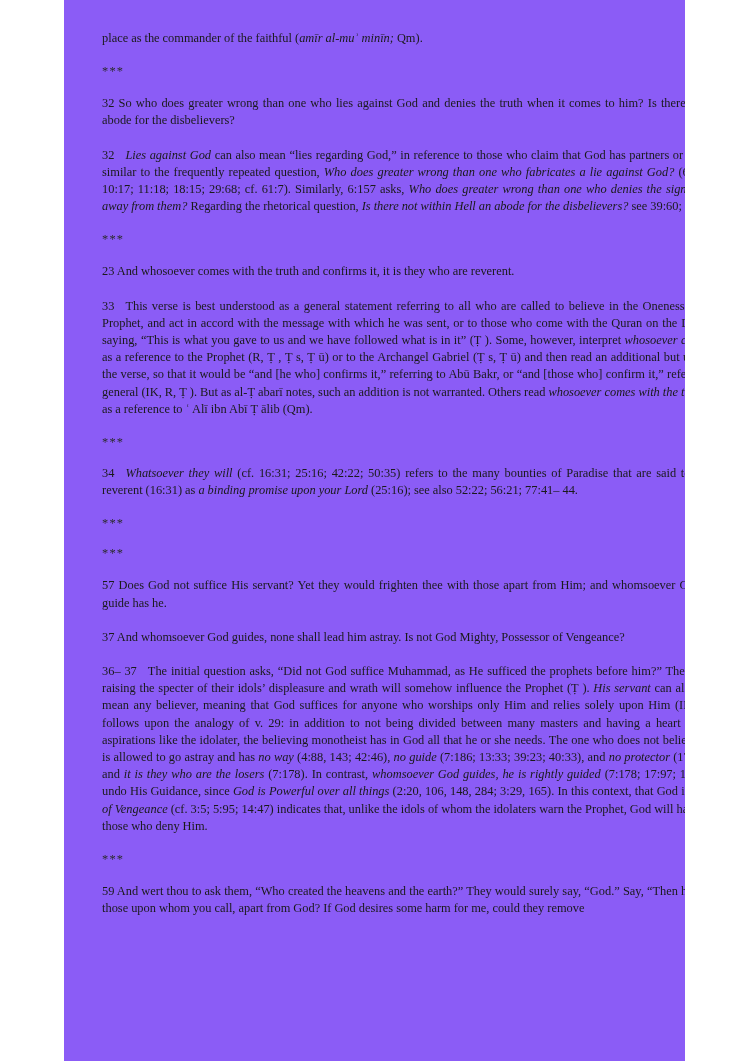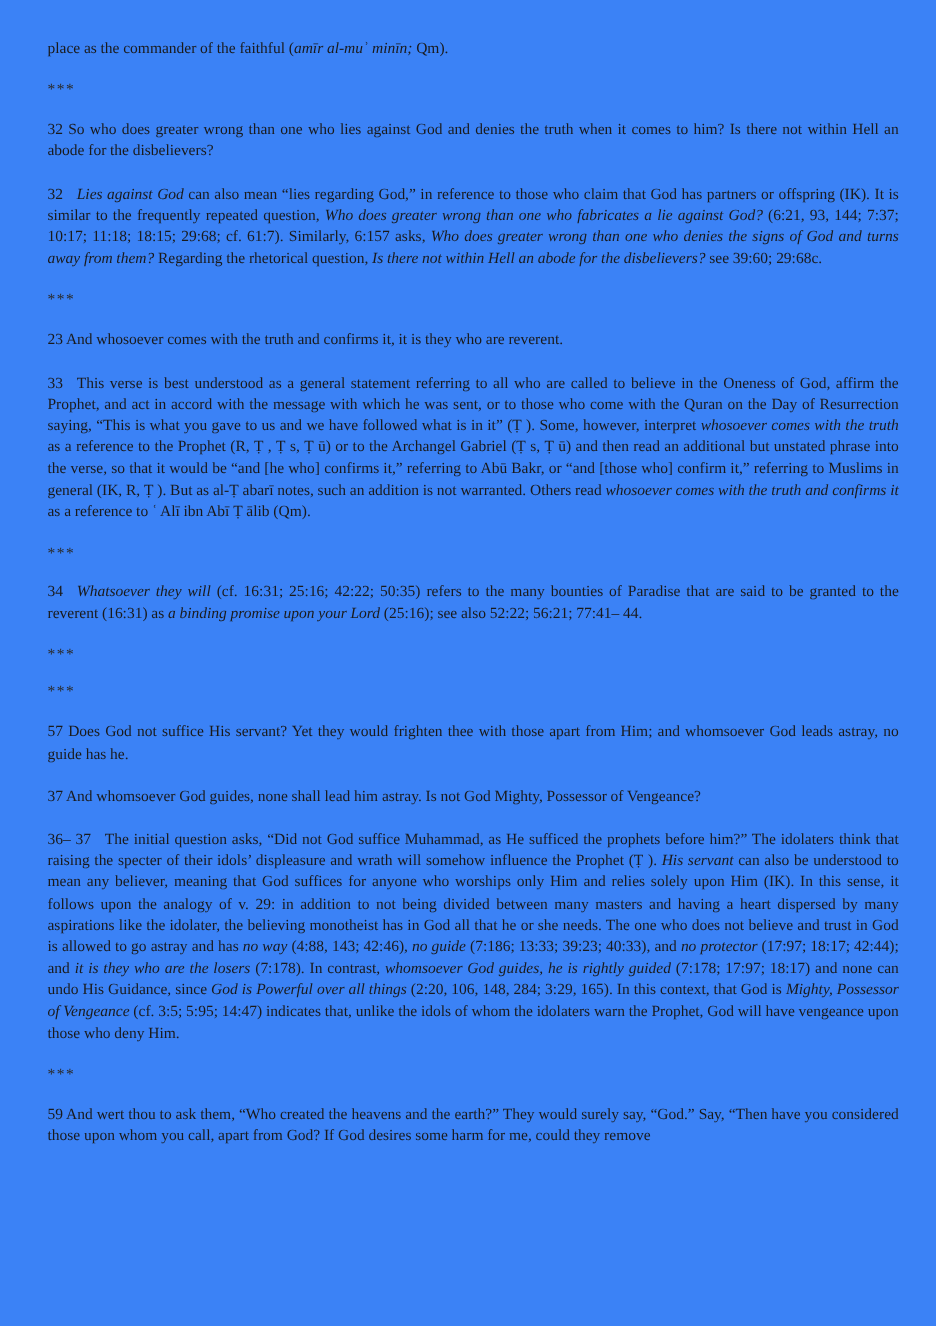--- a/index.html
+++ b/index.html
@@ -7,24 +7,24 @@
     margin: 0;
     padding: 0;
     background: #ffffff;
   }
   body {
     font-family: "Liberation Serif", "DejaVu Serif", serif;
     color: #1a1a1a;
   }
   .page {
     position: relative;
-    width: 749px;
+    width: 621px;
     height: 1061px;
     margin: 0 auto;
-    background: #3b82f6;
+    background: #8b5cf6;
     overflow: hidden;
     box-sizing: border-box;
     padding: 30px 30px 0 38px;
   }
   .content {
     width: 681px;
   }
   p.block {
     margin: 0 0 17px 0;
     font-size: 12.4px;

